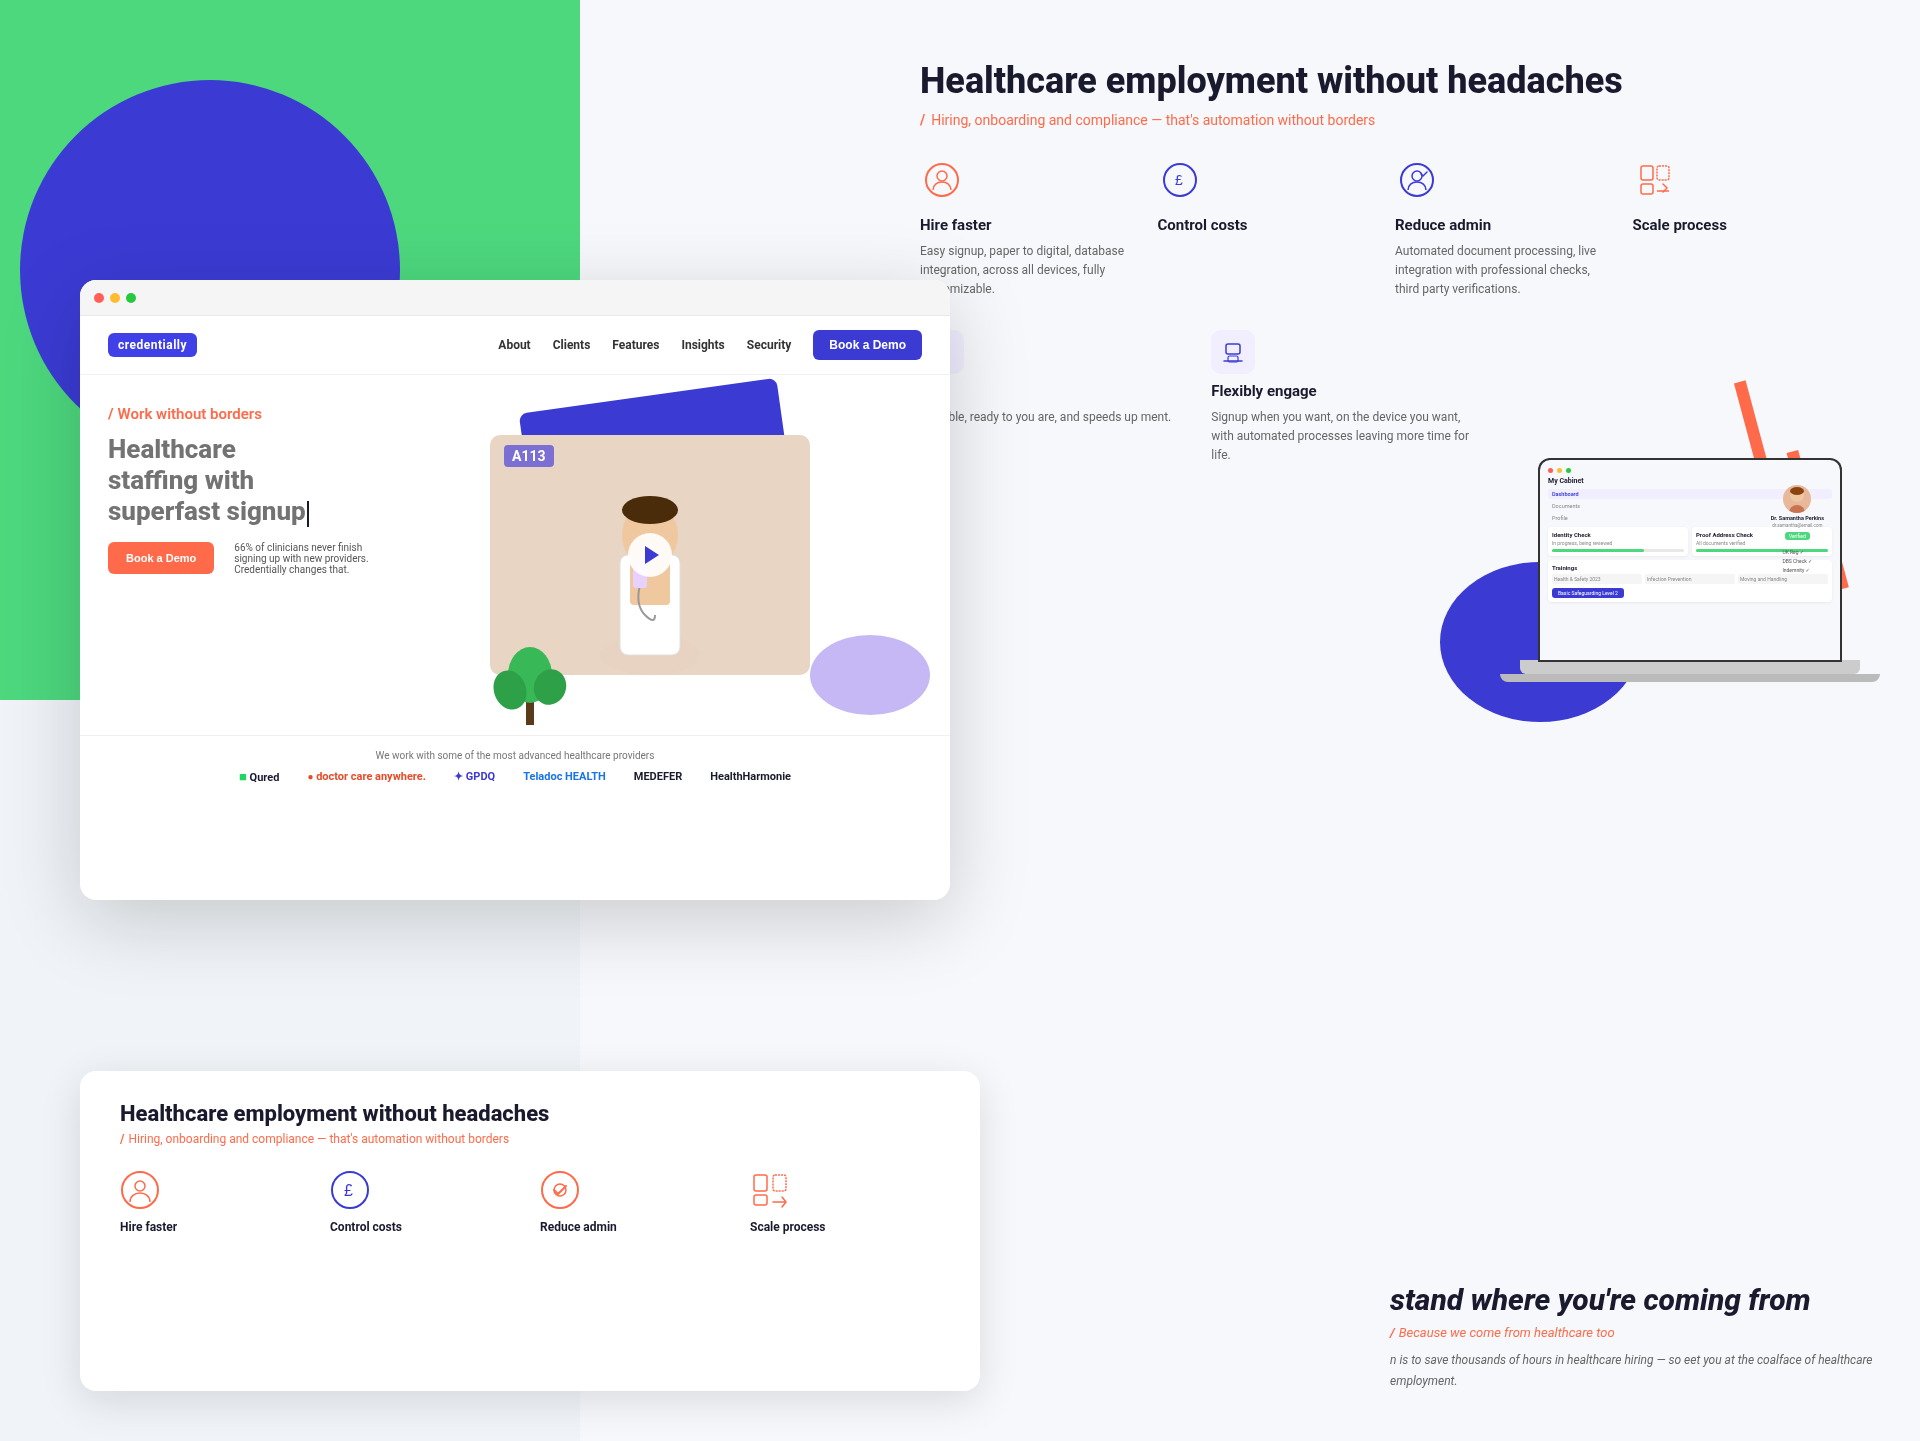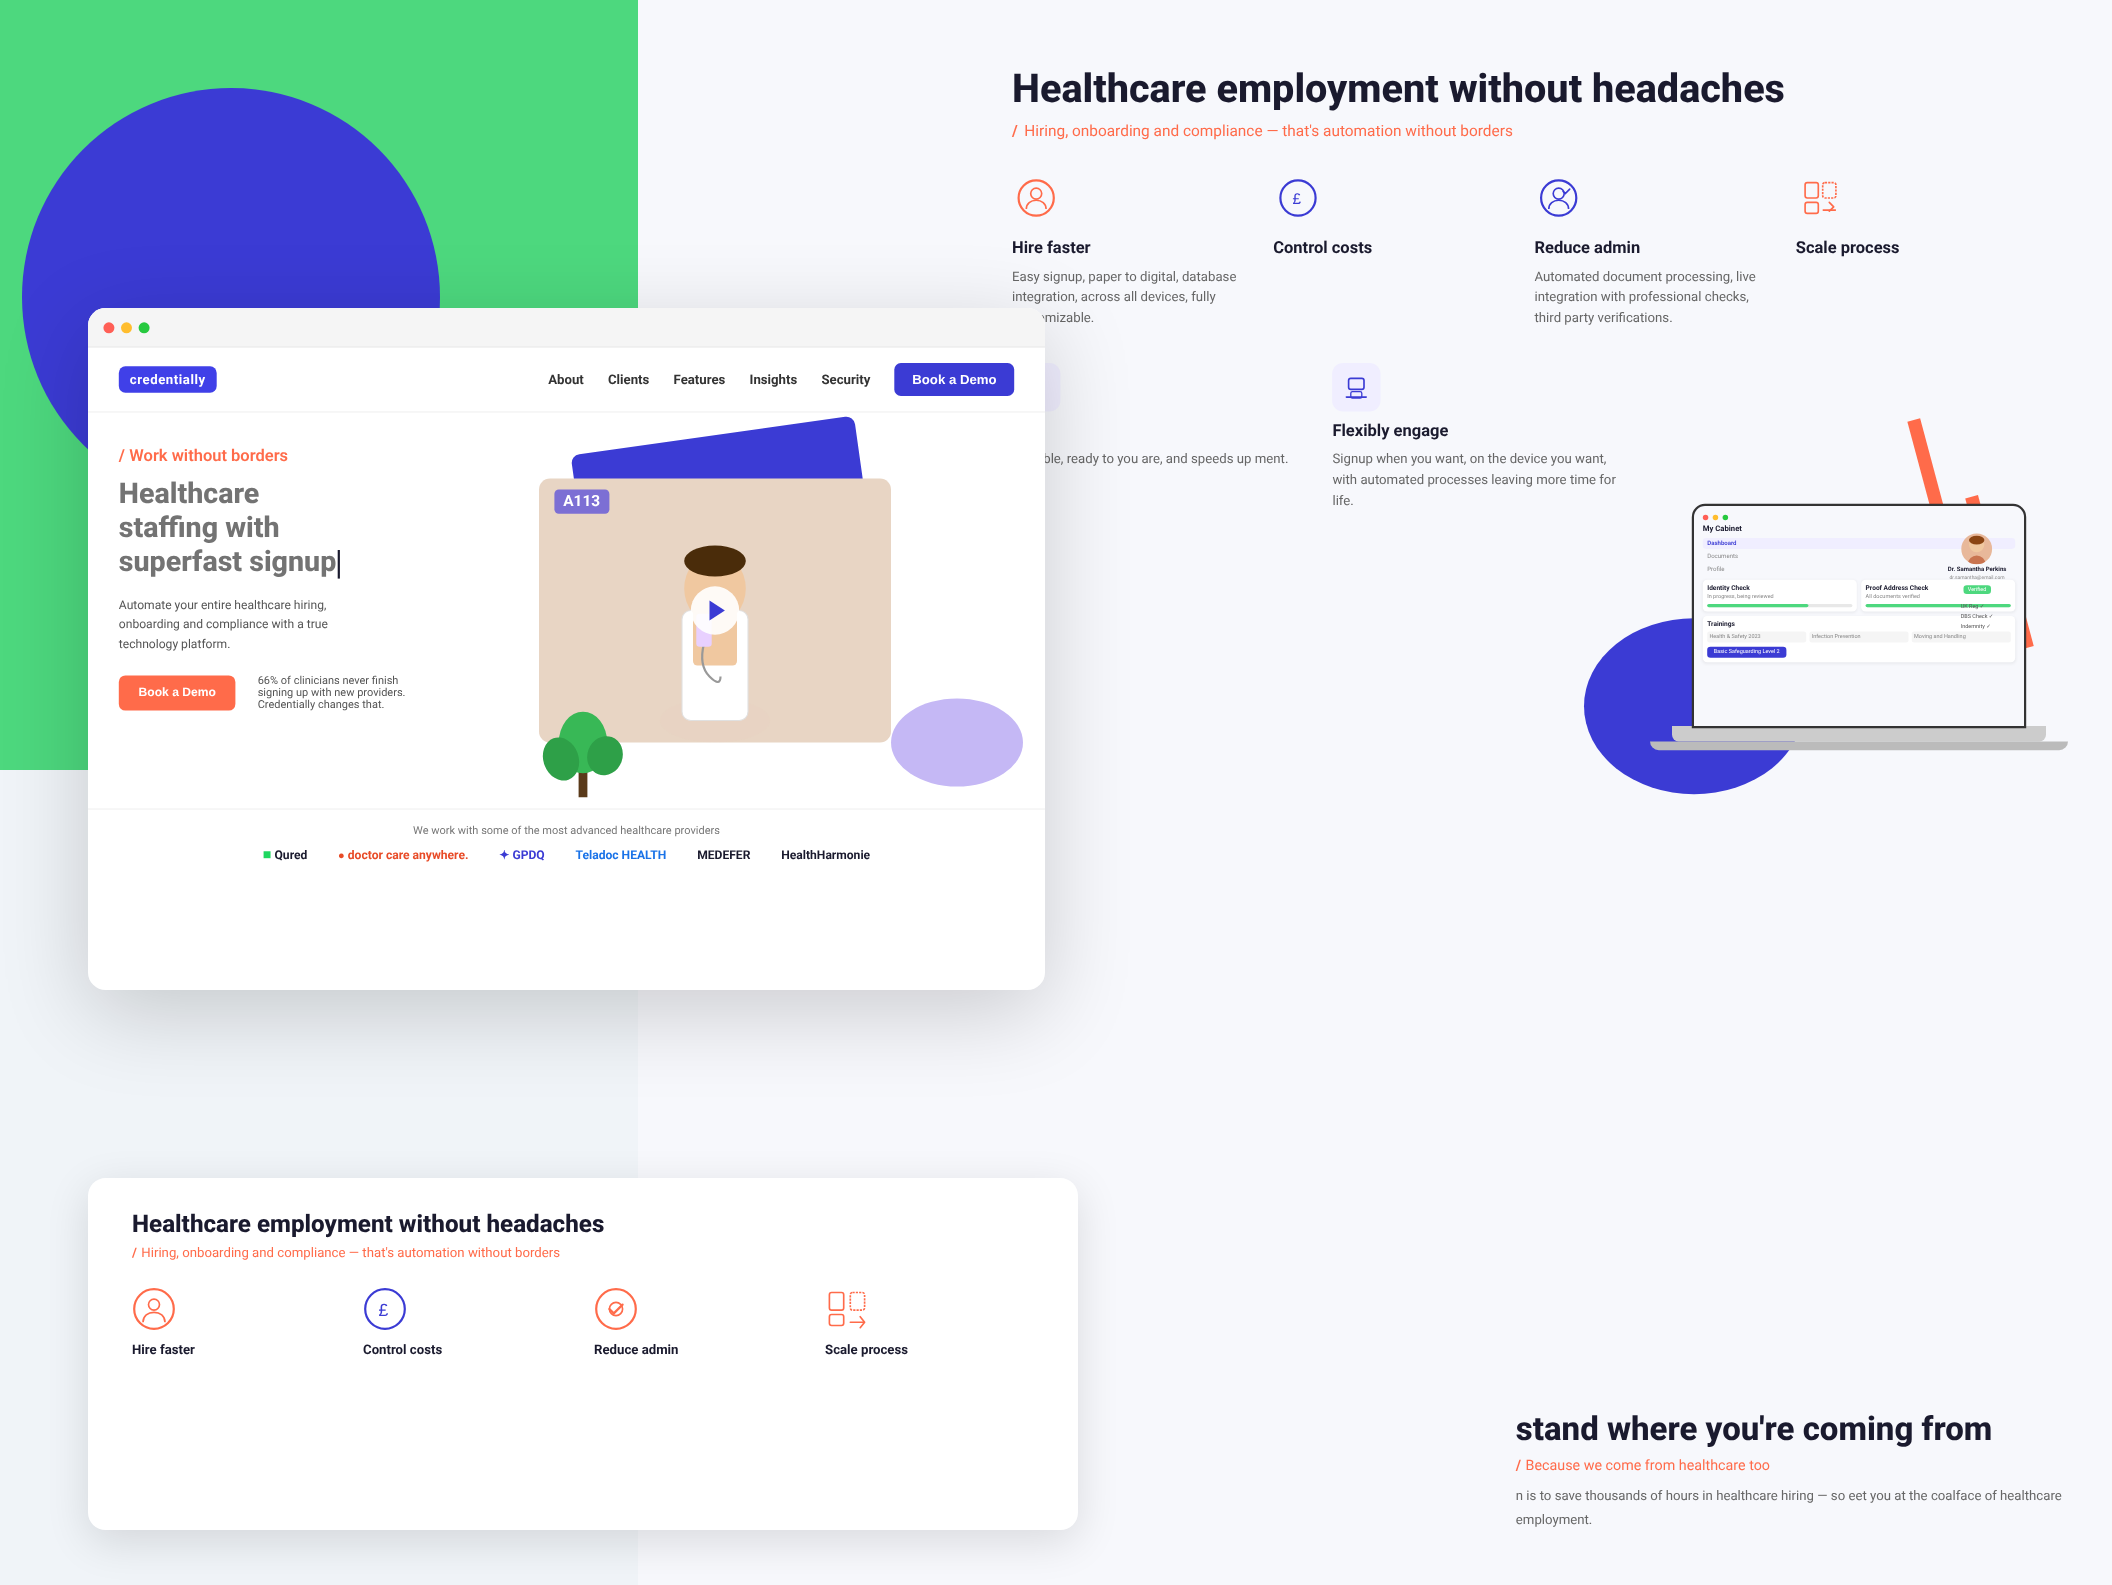--- a/index.html
+++ b/index.html
@@ -591,23 +591,24 @@
     .bottom-feature-name {
       font-size: 12px;
       font-weight: 700;
       color: #1a1a2e;
     }
 
     
     .stand-section {
       position: absolute;
       bottom: 50px;
-      right: 42px;
+      right: 30px;
       width: 500px;
       z-index: 4;
+      font-style: italic;
     }
     .stand-title {
       font-size: 30px;
       font-weight: 800;
       color: #1a1a2e;
       margin-bottom: 8px;
     }
     .stand-sub {
       font-size: 13px;
       color: #ff6b4a;
@@ -655,21 +656,20 @@
     </nav>
 
     <div class="hero-section">
       <div class="hero-left">
         <div class="hero-tag">Work without borders</div>
         <h1 class="hero-title">
           <span>Healthcare</span><br>
           <span>staffing with</span><br>
           <span>superfast signup</span><span class="cursor-blink"></span>
         </h1>
-        <p class="hero-desc">Automate your entire healthcare hiring, onboarding and compliance with a true technology platform.</p>
         <div>
           <button class="hero-cta">Book a Demo</button>
           <span class="hero-stat">66% of clinicians never finish signing up with new providers. Credentially changes that.</span>
         </div>
       </div>
 
       <div class="hero-illustration">
         <div class="blue-shape"></div>
         <div class="video-thumb">
           <div class="video-badge">A113</div>

